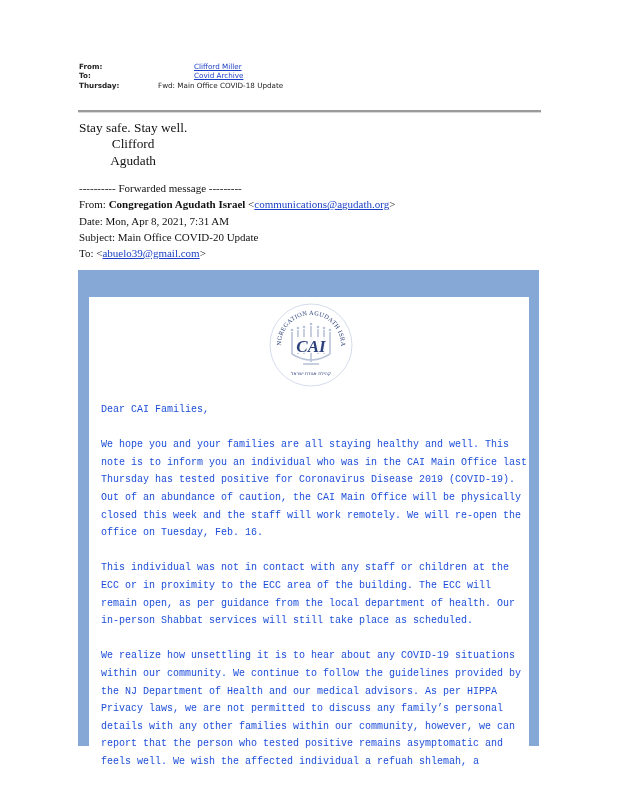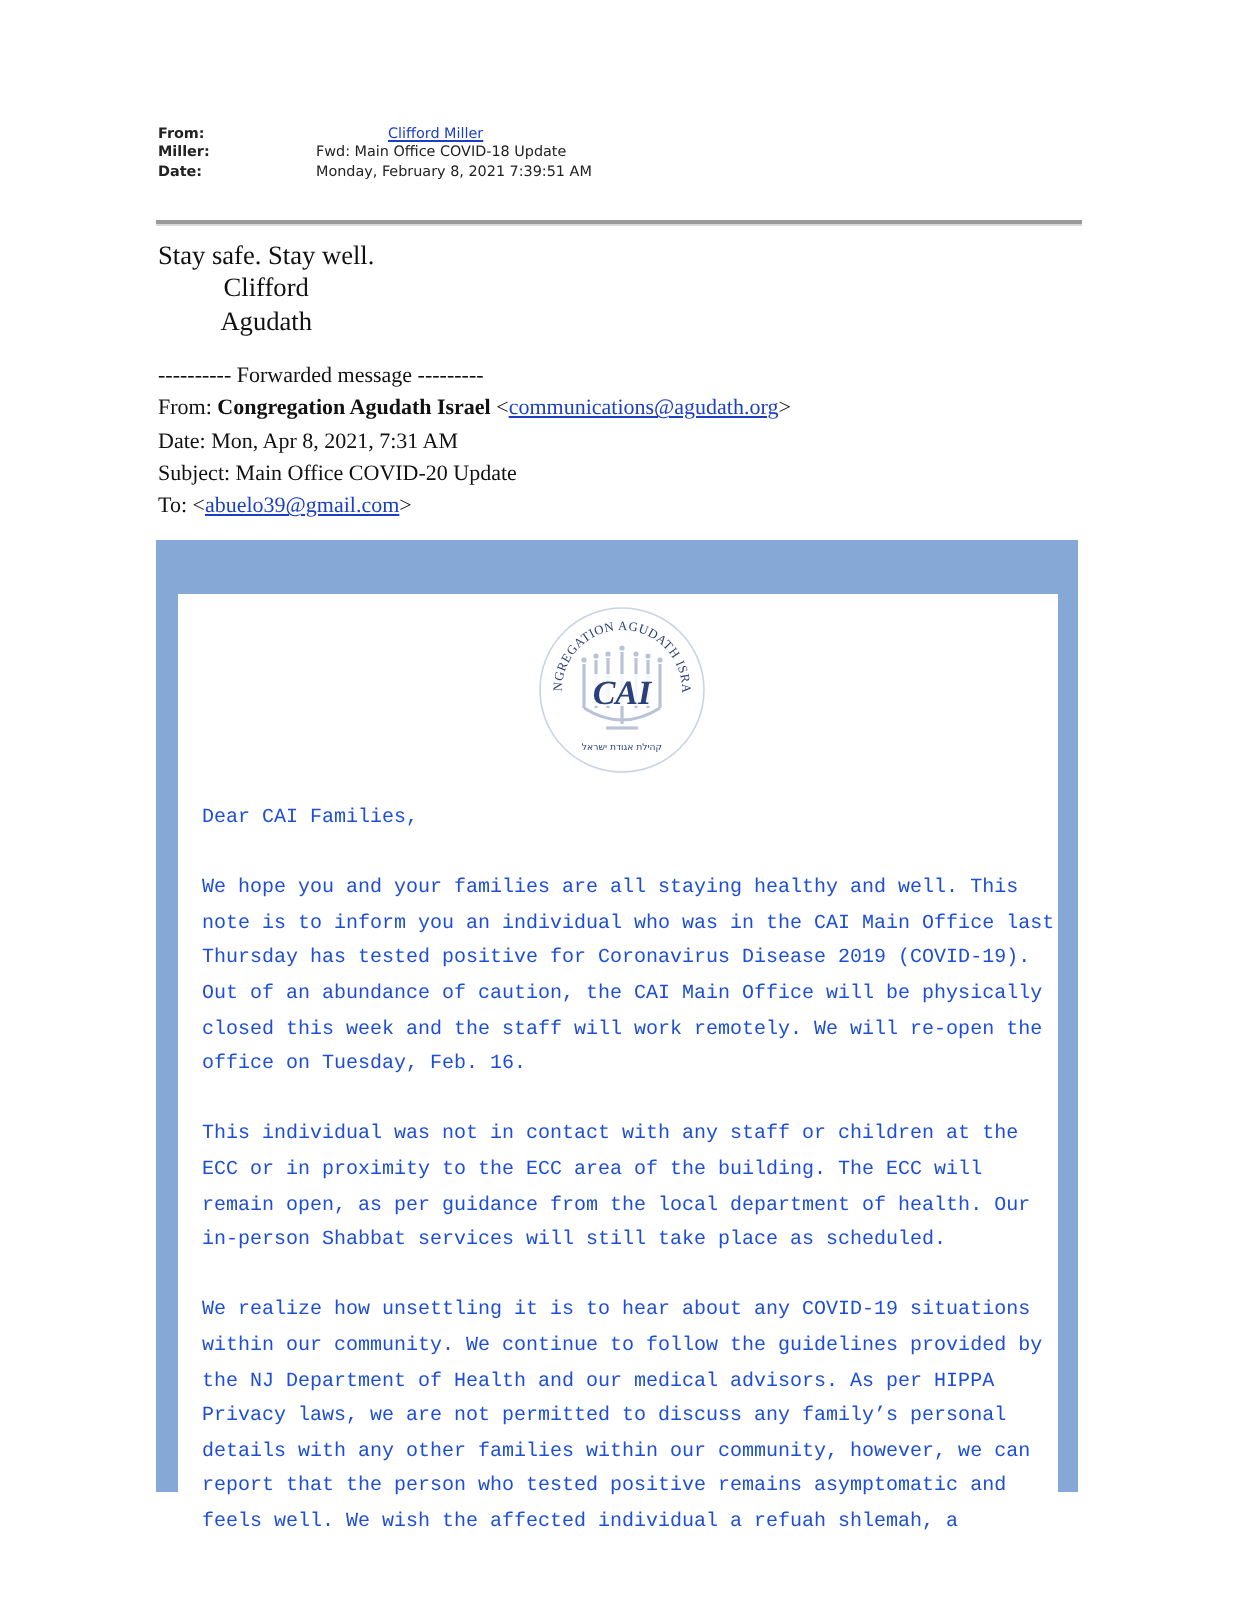--- a/index.html
+++ b/index.html
@@ -28,26 +28,26 @@
 </style>
 </head>
 <body>
 
 <div class="hdr">
   <div class="hdr-row">
     <span class="hdr-label">From:</span>
     <span class="hdr-val"><a href="#">Clifford Miller</a></span>
   </div>
   <div class="hdr-row">
-    <span class="hdr-label">Miller:</span>
-    <span class="hdr-val">Fwd: Main Office COVID-18 Update</span>
+    <span class="hdr-label">To:</span>
+    <span class="hdr-val"><a href="#">Covid Archive</a></span>
   </div>
   <div class="hdr-row">
-    <span class="hdr-label">Date:</span>
-    <span class="hdr-val">Monday, February 8, 2021 7:39:51 AM</span>
+    <span class="hdr-label">Thursday:</span>
+    <span class="hdr-val">Fwd: Main Office COVID-18 Update</span>
   </div>
 </div>
 
 <div class="rule"></div>
 
 <div class="sig">
   <div>Stay safe. Stay well.</div>
   <div>Clifford</div>
   <div>Agudath</div>
 </div>

